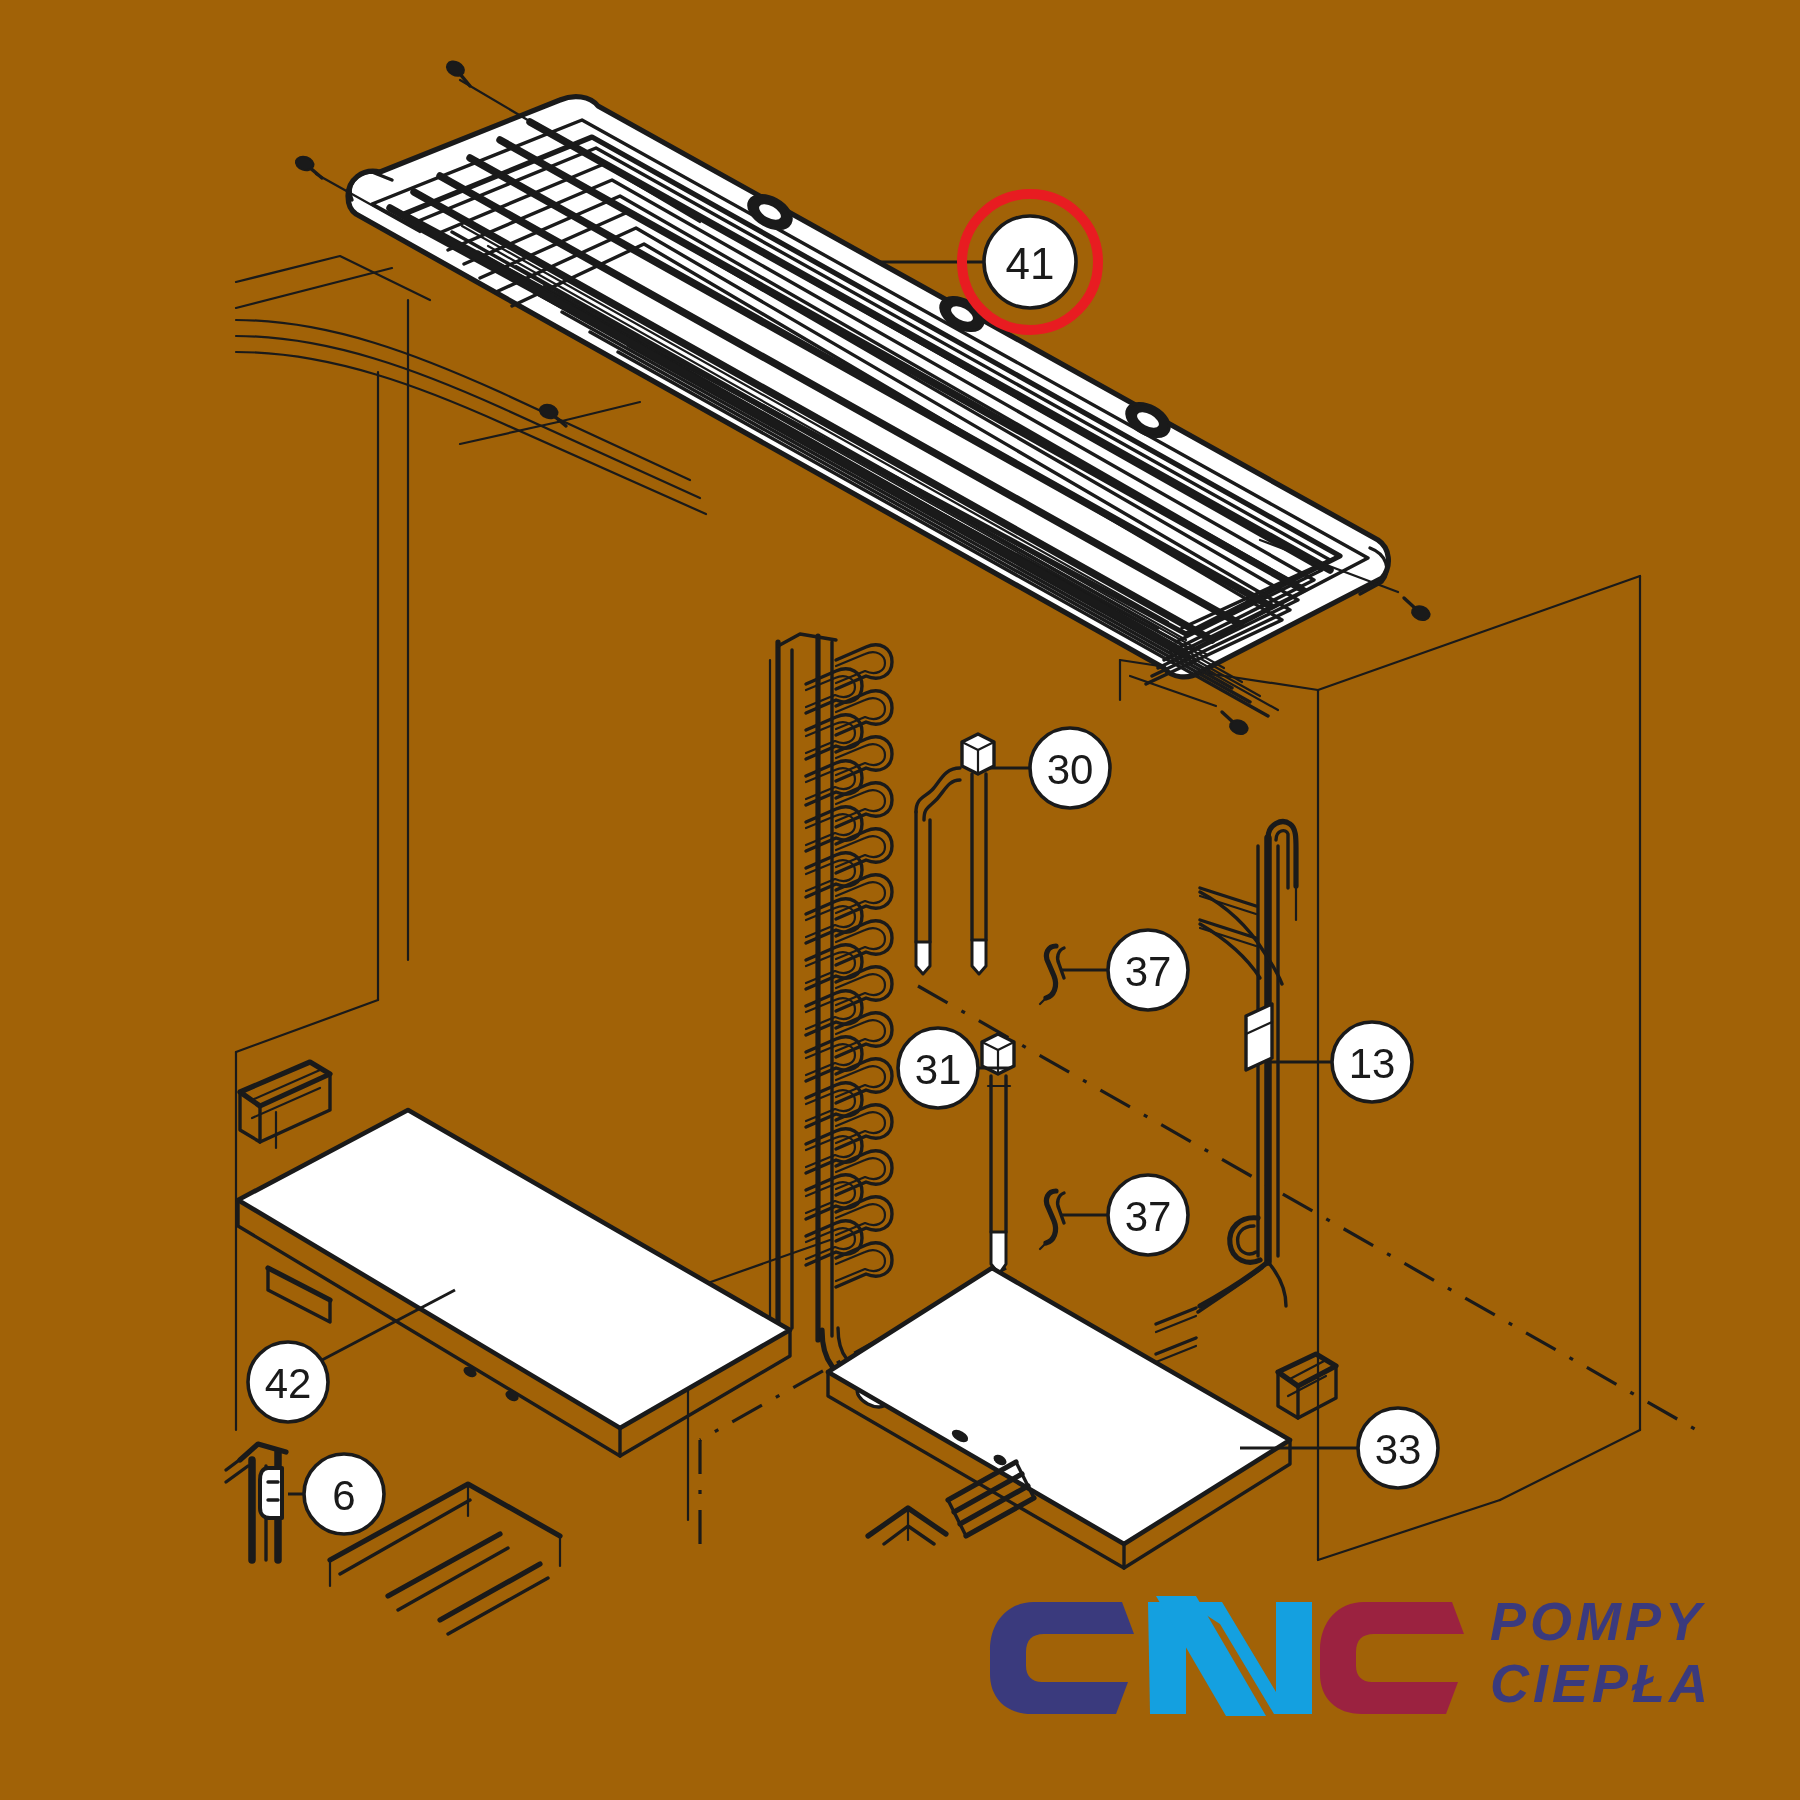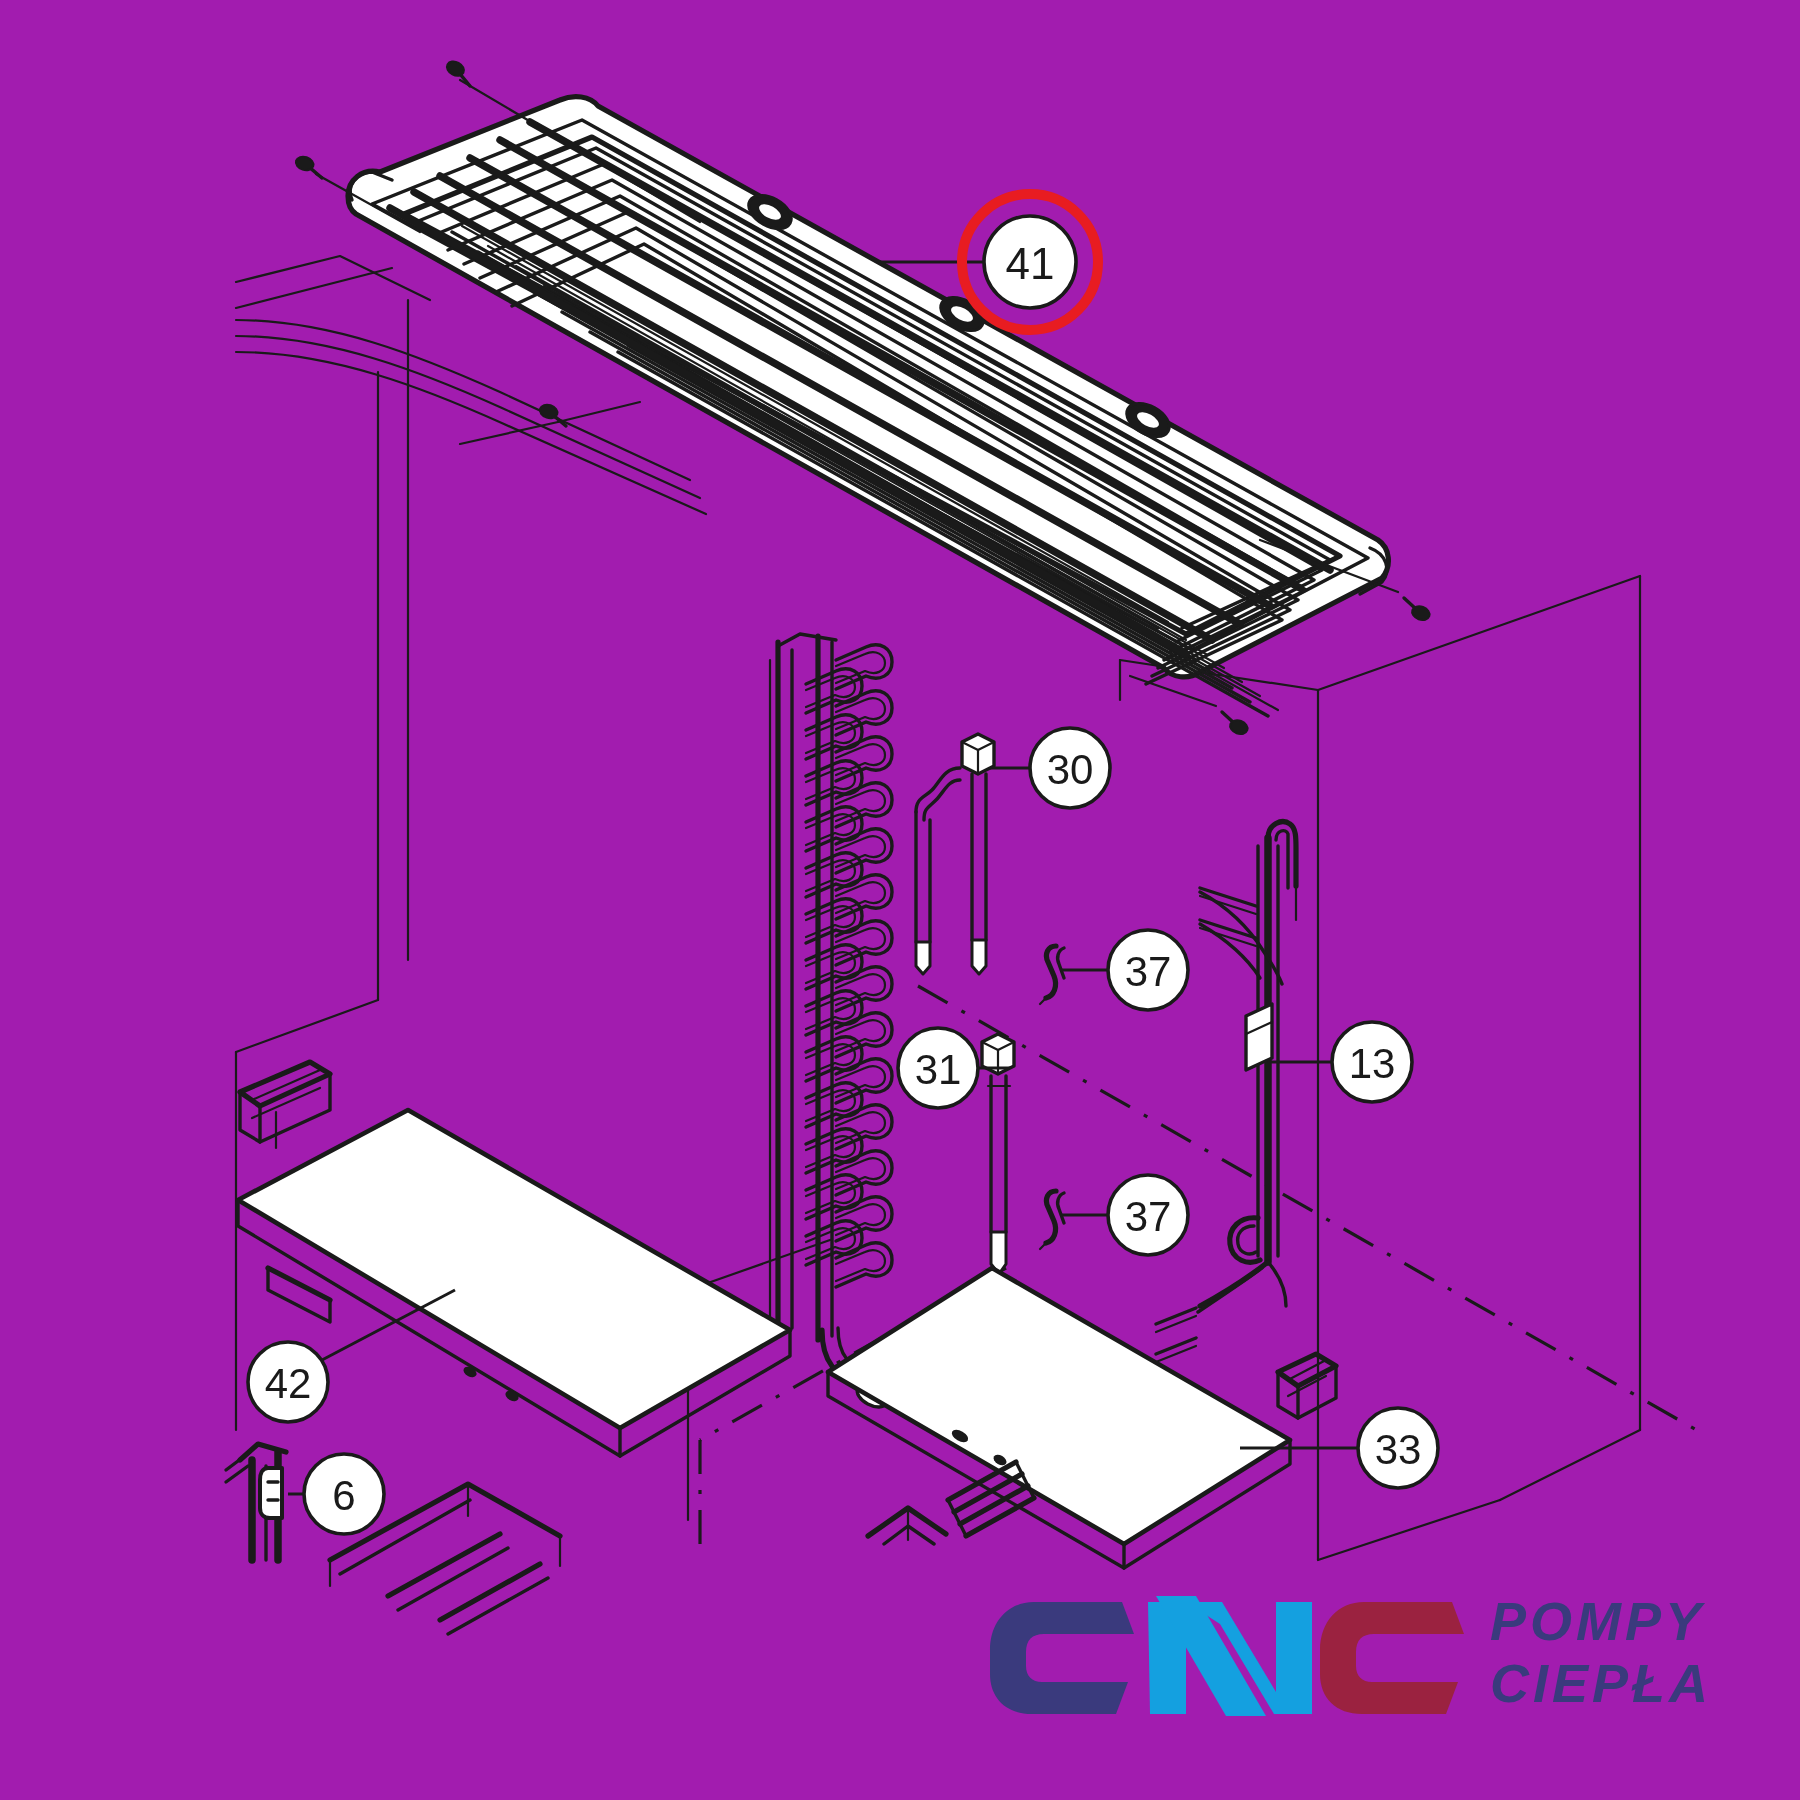--- a/index.html
+++ b/index.html
@@ -8,21 +8,21 @@
     padding: 0;
     background: #ffffff;
   }
   body {
     font-family: "Liberation Sans", sans-serif;
   }
   #page {
     position: relative;
     width: 1800px;
     height: 1800px;
-    background: #a21caf;
+    background: #a16207;
     overflow: hidden;
   }
   #diagram-svg {
     position: absolute;
     left: 0;
     top: 0;
     width: 1800px;
     height: 1800px;
   }
 </style>

